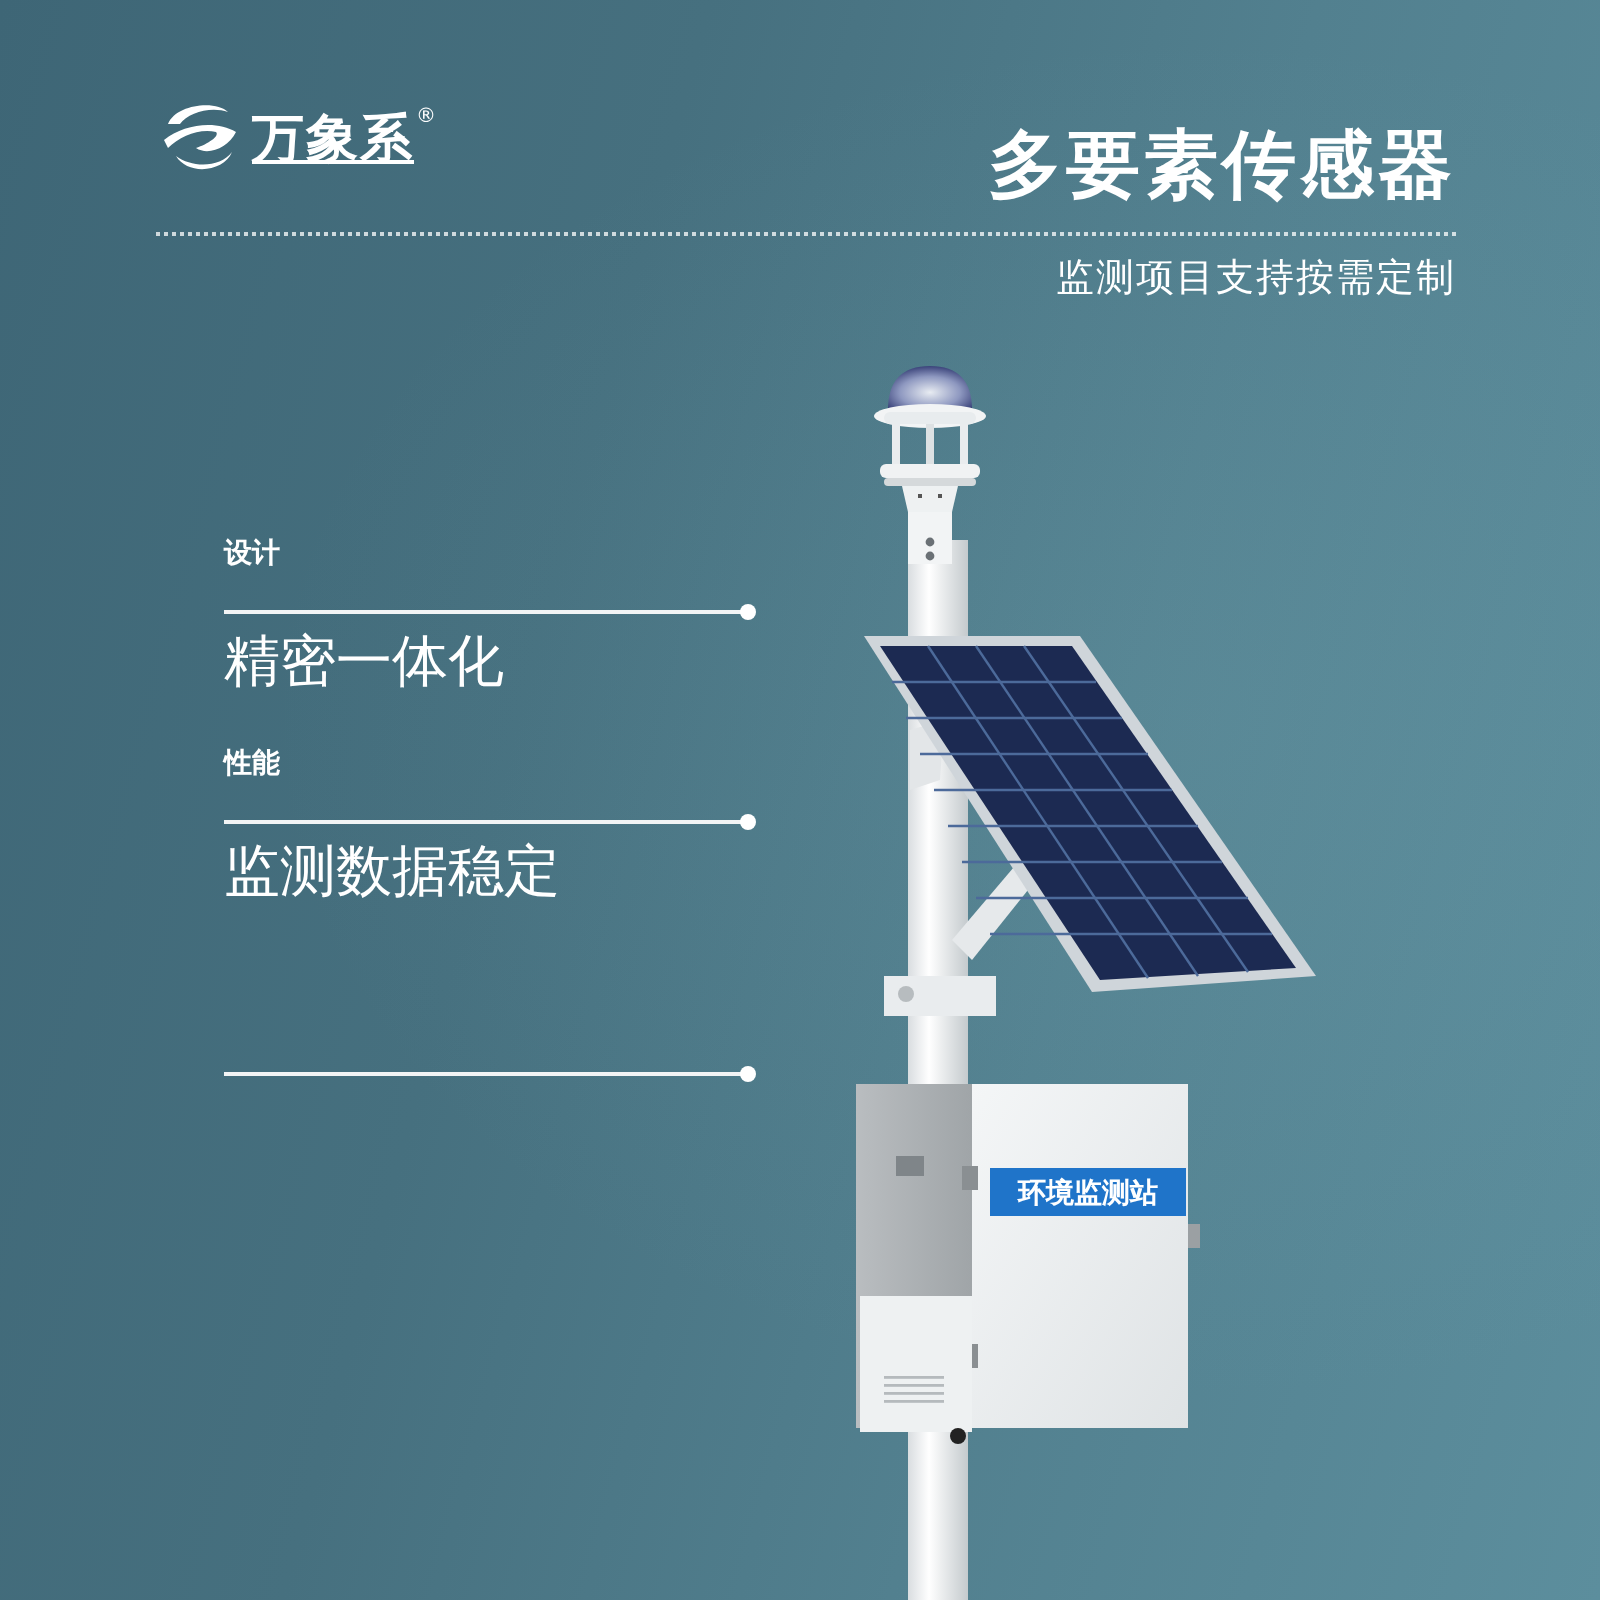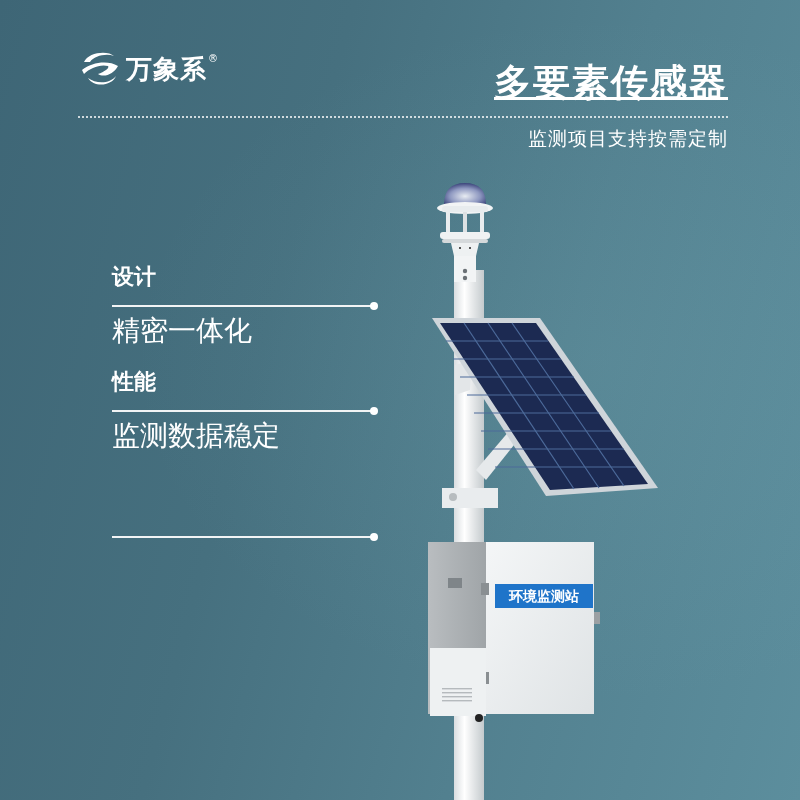--- a/index.html
+++ b/index.html
@@ -11,40 +11,40 @@
     color: #fff;
   }
   .vignette {
     position: absolute; inset: 0;
     background: radial-gradient(ellipse at 75% 45%, rgba(120,170,180,0.18) 0%, rgba(0,0,0,0) 55%);
     pointer-events: none;
   }
   
   .logo { position: absolute; left: 78px; top: 48px; display: flex; align-items: center; }
   .logo-mark { width: 44px; height: 40px; }
-  .logo-text { font-size: 26px; font-weight: bold; letter-spacing: 1px; margin-left: 4px; margin-top: 2px; }
+  .logo-text { font-size: 26px; font-weight: bold; letter-spacing: 1px; margin-left: 4px; margin-top: 2px; text-decoration: underline; }
   .logo-reg { font-size: 10px; position: relative; top: -10px; margin-left: 1px; }
 
   
   .title {
     position: absolute; right: 72px; top: 58px;
-    font-size: 37px; font-weight: bold; letter-spacing: 2px; text-decoration: underline;
+    font-size: 37px; font-weight: bold; letter-spacing: 2px;
   }
   .dotted-rule {
     position: absolute; left: 78px; right: 72px; top: 116px;
     border-top: 2px dotted rgba(255,255,255,0.75);
   }
   .subtitle {
     position: absolute; right: 72px; top: 126px;
     font-size: 19px; letter-spacing: 1px; font-weight: normal;
   }
 
   
   .feature { position: absolute; left: 112px; width: 266px; }
-  .feature-head { font-size: 22px; font-weight: bold; height: 30px; line-height: 30px; }
+  .feature-head { font-size: 14px; font-weight: bold; height: 30px; line-height: 30px; }
   .feature-line {
     position: relative; height: 2px; background: #f2f4f5; margin-top: 13px; width: 260px;
   }
   .feature-dot {
     position: absolute; right: -6px; top: -3px; width: 8px; height: 8px; border-radius: 50%; background: #fff;
   }
   .feature-desc { font-size: 28px; margin-top: 9px; height: 30px; line-height: 30px; }
 
   
   .product { position: absolute; left: 0; top: 0; width: 800px; height: 800px; }

